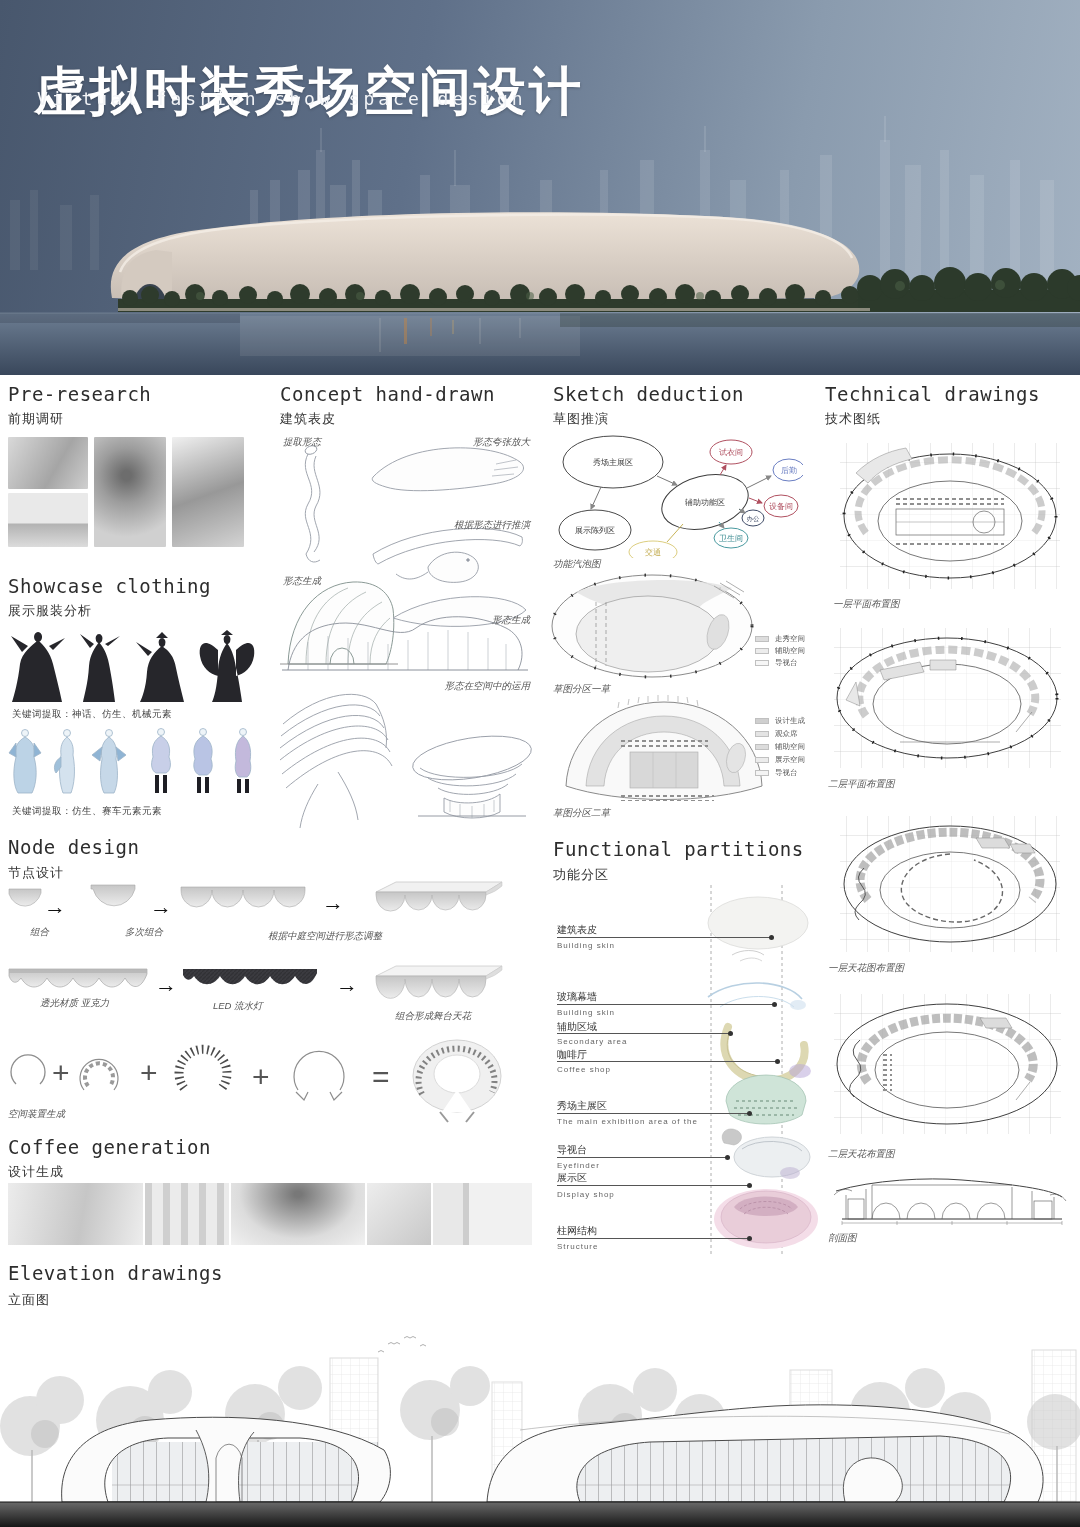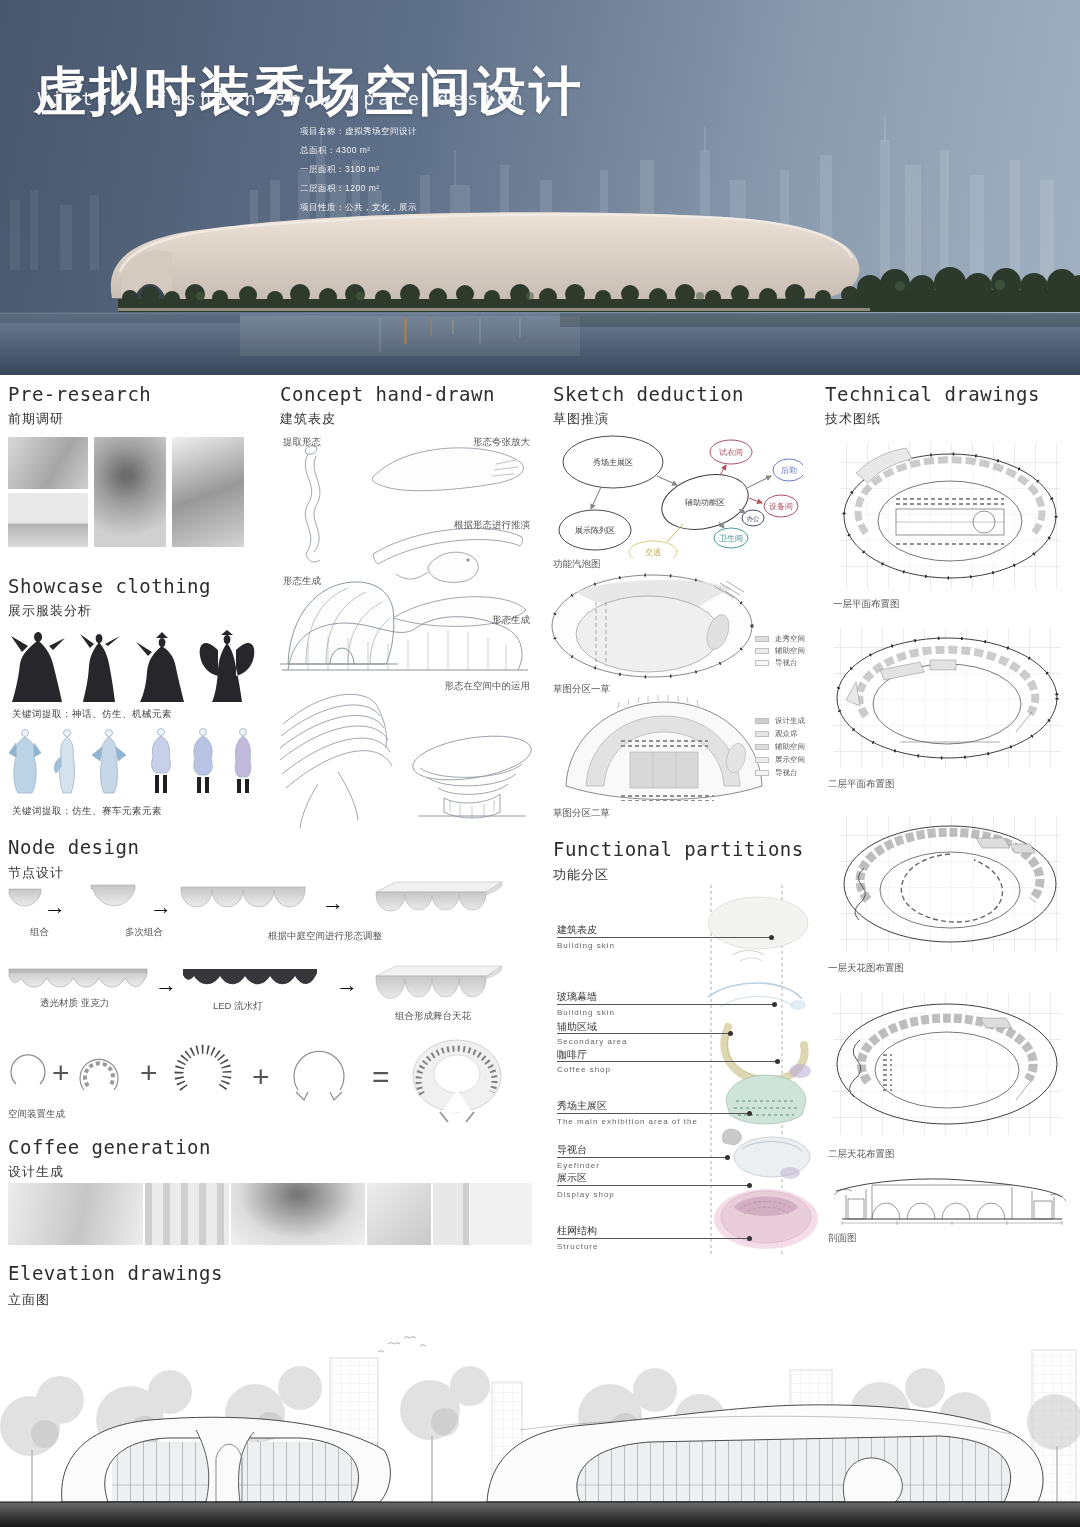--- a/index.html
+++ b/index.html
@@ -15,21 +15,21 @@
   .hero-sub{position:absolute;left:37px;top:88px;font-family:"DejaVu Sans Mono","Liberation Mono",monospace;
             font-size:18px;color:#f2f4f7;letter-spacing:4px;white-space:nowrap;}
   .hero-desc{position:absolute;left:85px;top:124px;font-size:8.5px;color:rgba(255,255,255,.88);
              line-height:17.5px;letter-spacing:.5px;}
   .hero-info{position:absolute;left:300px;top:122px;font-size:8.5px;color:rgba(255,255,255,.92);
              line-height:19px;letter-spacing:.5px;}
   
   .sec-en{font-family:"DejaVu Sans Mono","Liberation Mono",monospace;font-size:19px;color:#2d2d2d;
           letter-spacing:.5px;white-space:nowrap;}
   .sec-zh{font-size:13px;color:#333;letter-spacing:1px;white-space:nowrap;}
-  .cap{font-size:9.5px;color:#555;white-space:nowrap;}
+  .cap{font-size:9.5px;color:#555;white-space:nowrap;font-style:italic;}
   .capr{text-align:right;}
   .kw{font-size:9.5px;color:#444;letter-spacing:.5px;white-space:nowrap;}
   .arrow{font-size:22px;font-weight:bold;color:#111;line-height:1;}
   .op{font-size:30px;font-weight:400;color:#555;line-height:1;}
   
   .photo{position:absolute;border-radius:1px;}
   
   .dg-row{position:absolute;left:8px;top:1183px;width:524px;height:62px;display:flex;gap:2px;}
   .dg-row>div{height:62px;}
   
@@ -213,27 +213,20 @@
         </g>
       <g stroke="#e8e4da" opacity=".12" stroke-width="2">
           <line x1="380" y1="318" x2="380" y2="352"></line>
           <line x1="480" y1="318" x2="480" y2="344"></line>
           <line x1="520" y1="318" x2="520" y2="338"></line>
         </g>
       <line x1="0" y1="313" x2="1080" y2="313" stroke="#8b9aa8" stroke-width=".8" opacity=".6"></line>
     </svg>
     <h1 class="hero-title">虚拟时装秀场空间设计</h1>
     <div class="hero-sub">Virtual fashion show space design</div>
-    <div class="hero-info">
-      <div>项目名称：虚拟秀场空间设计</div>
-      <div>总面积：4300 m²</div>
-      <div>一层面积：3100 m²</div>
-      <div>二层面积：1200 m²</div>
-      <div>项目性质：公共，文化，展示</div>
-    </div>
   </header>
 
   <div class="abs sec-en" style="left:8px;top:383px">Pre-research</div>
   <div class="abs sec-zh" style="left:8px;top:410px">前期调研</div>
   <div class="abs" style="left:8px;top:437px;width:240px;height:110px">
     <div class="photo" style="left:0;top:0;width:80px;height:52px;background:linear-gradient(120deg,#d9d9d9,#a5a5a5 60%,#cfcfcf)"></div>
     <div class="photo" style="left:0;top:56px;width:80px;height:54px;background:linear-gradient(#e9e9e9 55%,#b3b3b3 58%,#dcdcdc)"></div>
     <div class="photo" style="left:86px;top:0;width:72px;height:110px;background:radial-gradient(circle at 45% 35%,#6d6d6d 6%,#9d9d9d 34%,#d0d0d0 75%)"></div>
     <div class="photo" style="left:164px;top:0;width:72px;height:110px;background:linear-gradient(160deg,#f0f0f0,#989898 52%,#d4d4d4)"></div>
   </div>

